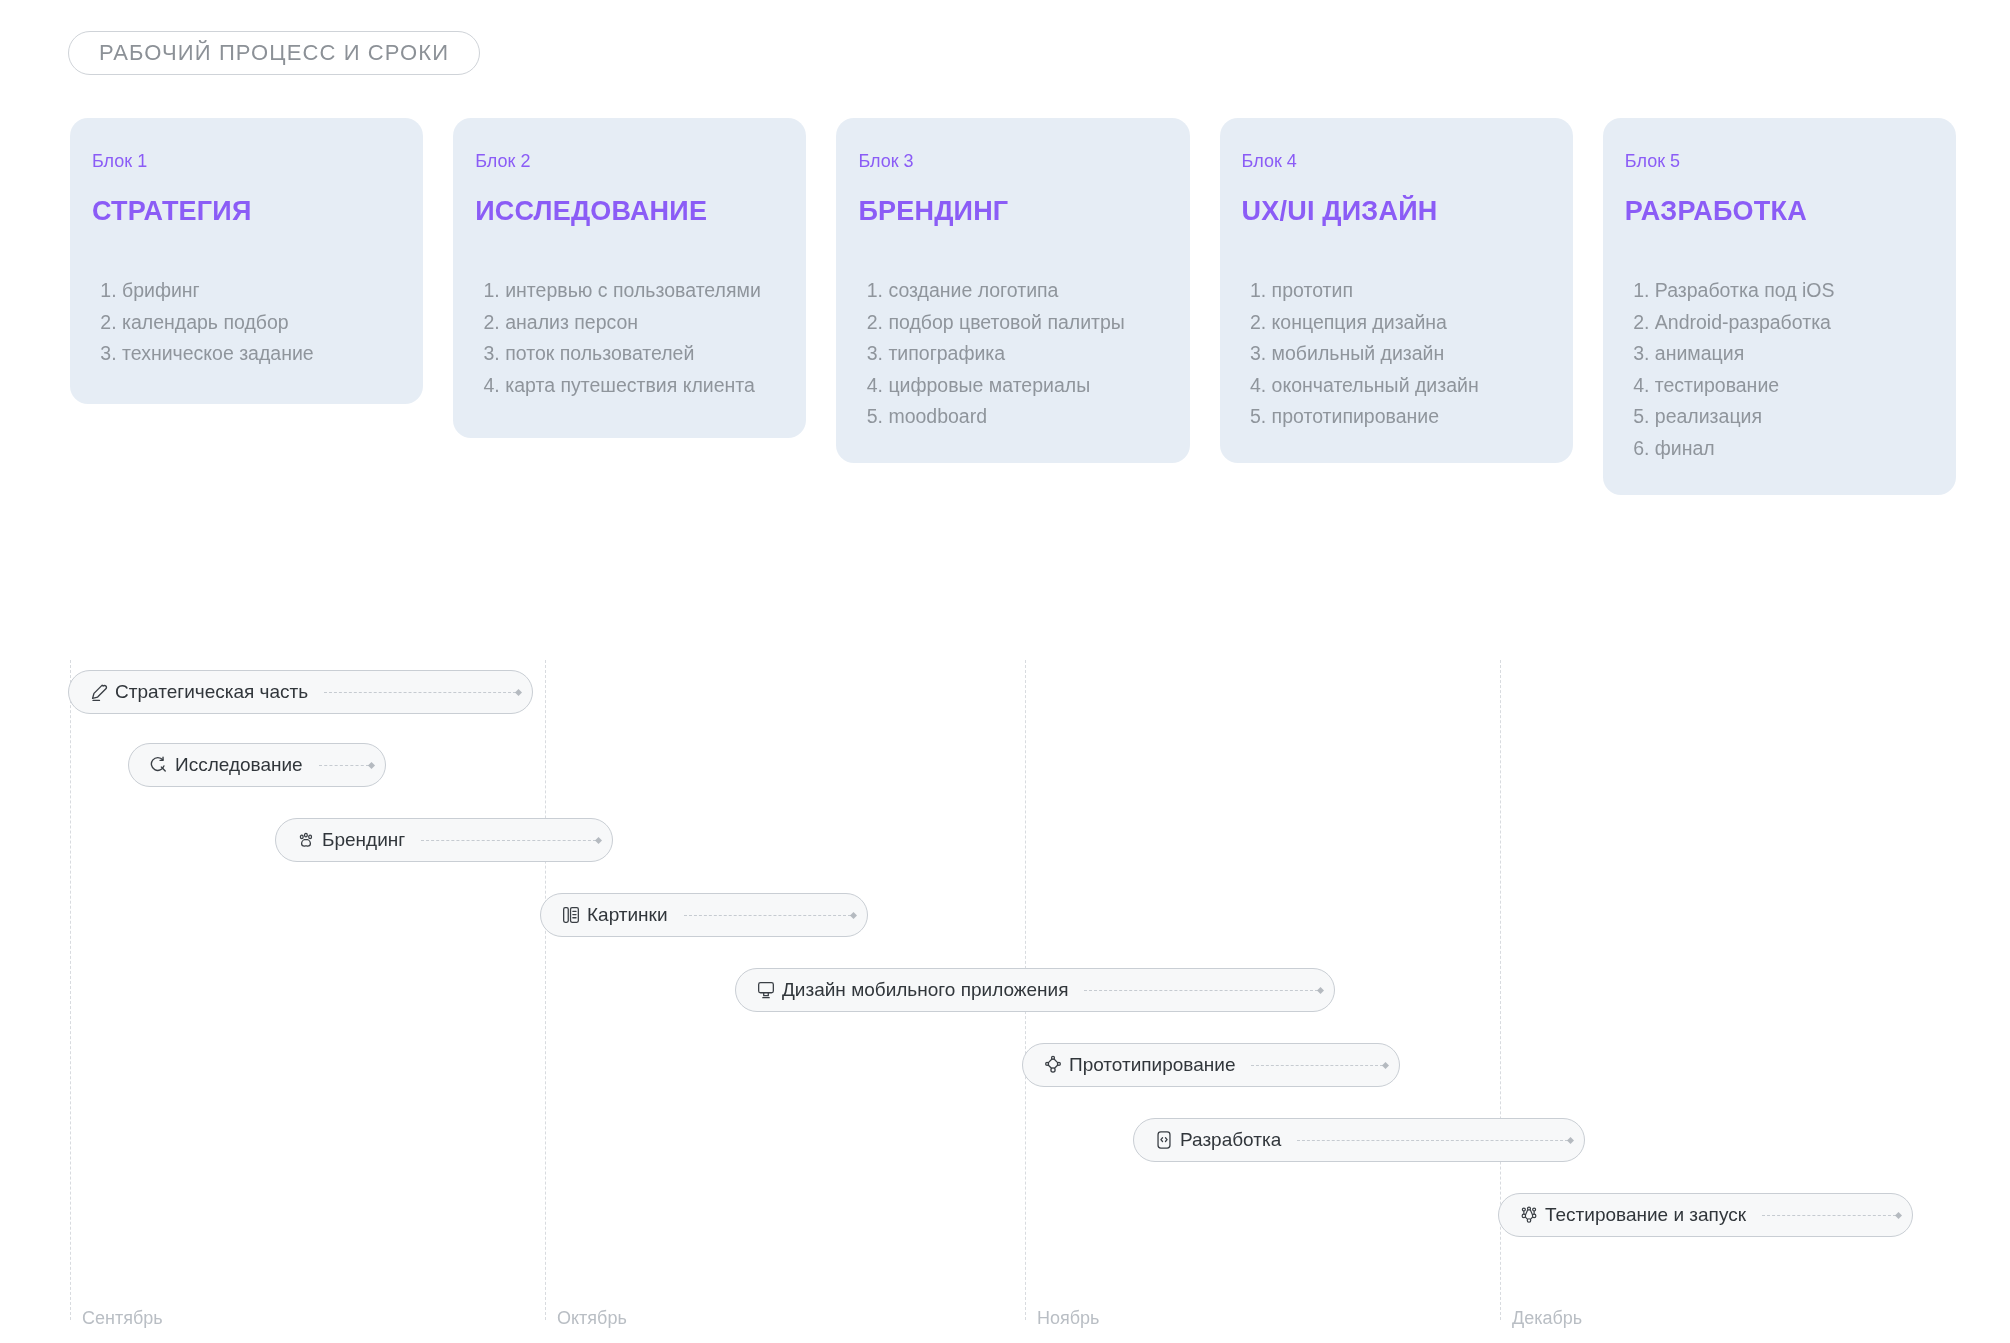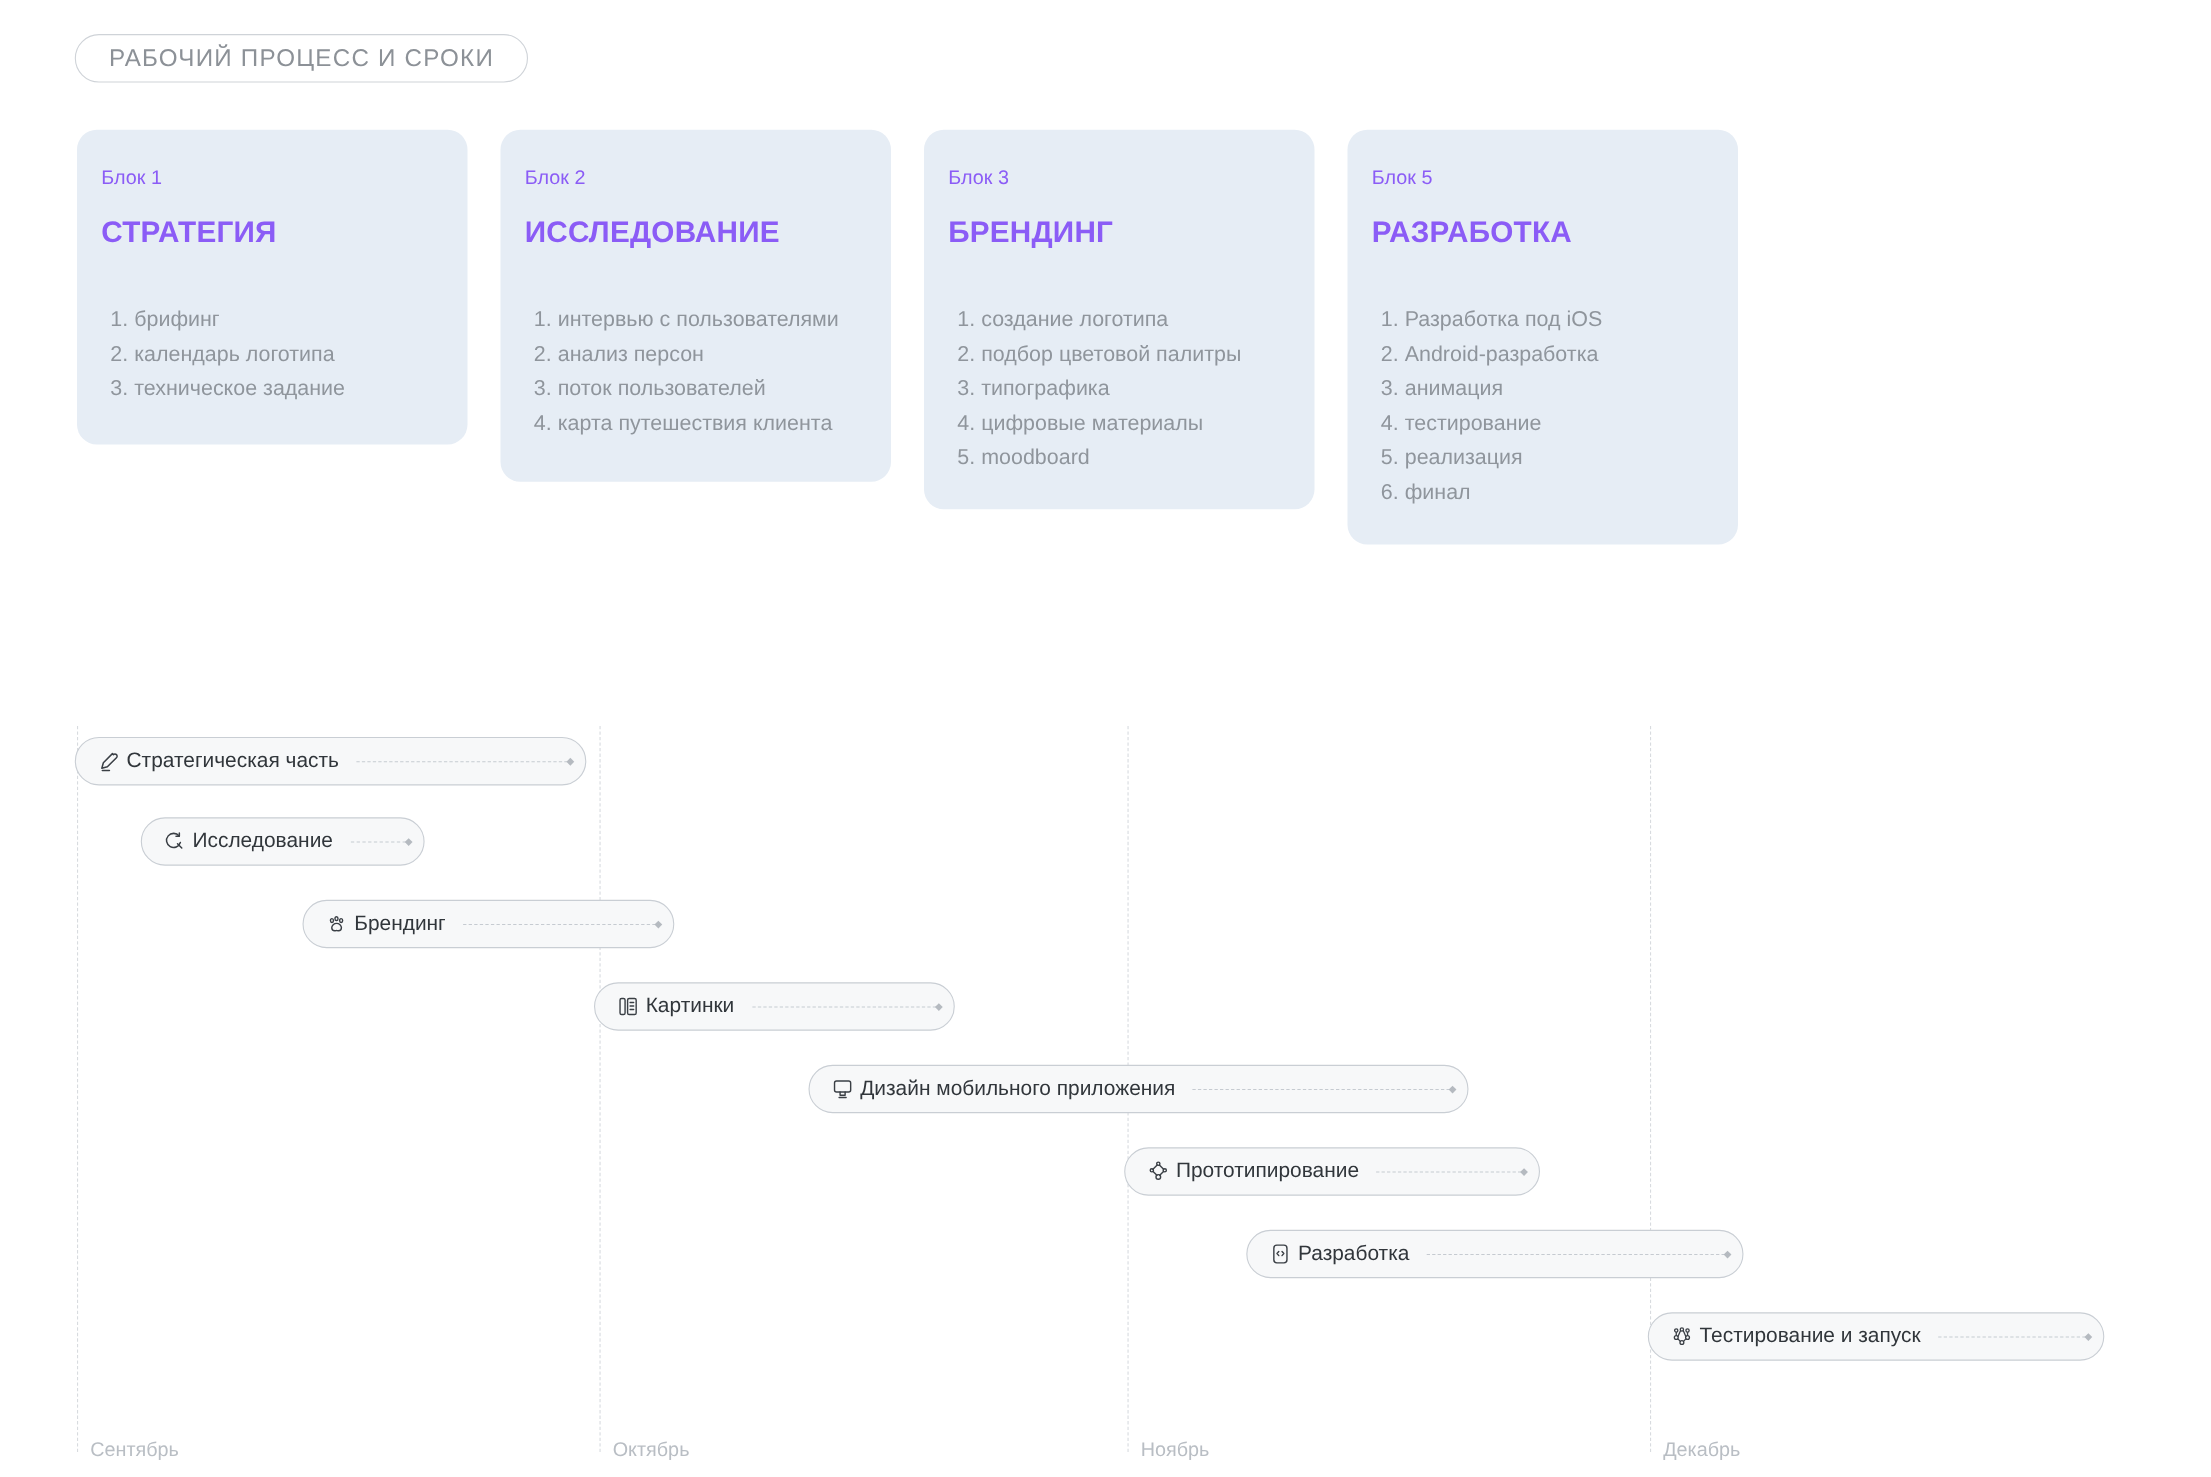--- a/index.html
+++ b/index.html
@@ -162,21 +162,21 @@
 <div id="header-badge">
   <span class="badge-text">РАБОЧИЙ ПРОЦЕСС И СРОКИ</span>
 </div>
 
 <div id="cards-row">
     <div class="block-card h-1">
       <p class="block-eyebrow">Блок 1</p>
       <h2 class="block-title">СТРАТЕГИЯ</h2>
       <ol class="block-list">
         <li>брифинг</li>
-        <li>календарь логотипа</li>
+        <li>календарь подбор</li>
         <li>техническое задание</li>
       </ol>
     </div>
     <div class="block-card h-2">
       <p class="block-eyebrow">Блок 2</p>
       <h2 class="block-title">ИССЛЕДОВАНИЕ</h2>
       <ol class="block-list">
         <li>интервью с пользователями</li>
         <li>анализ персон</li>
         <li>поток пользователей</li>
@@ -185,20 +185,31 @@
     </div>
     <div class="block-card h-3">
       <p class="block-eyebrow">Блок 3</p>
       <h2 class="block-title">БРЕНДИНГ</h2>
       <ol class="block-list">
         <li>создание логотипа</li>
         <li>подбор цветовой палитры</li>
         <li>типографика</li>
         <li>цифровые материалы</li>
         <li>moodboard</li>
+      </ol>
+    </div>
+    <div class="block-card h-4">
+      <p class="block-eyebrow">Блок 4</p>
+      <h2 class="block-title">UX/UI ДИЗАЙН</h2>
+      <ol class="block-list">
+        <li>прототип</li>
+        <li>концепция дизайна</li>
+        <li>мобильный дизайн</li>
+        <li>окончательный дизайн</li>
+        <li>прототипирование</li>
       </ol>
     </div>
     <div class="block-card h-5">
       <p class="block-eyebrow">Блок 5</p>
       <h2 class="block-title">РАЗРАБОТКА</h2>
       <ol class="block-list">
         <li>Разработка под iOS</li>
         <li>Android-разработка</li>
         <li>анимация</li>
         <li>тестирование</li>

